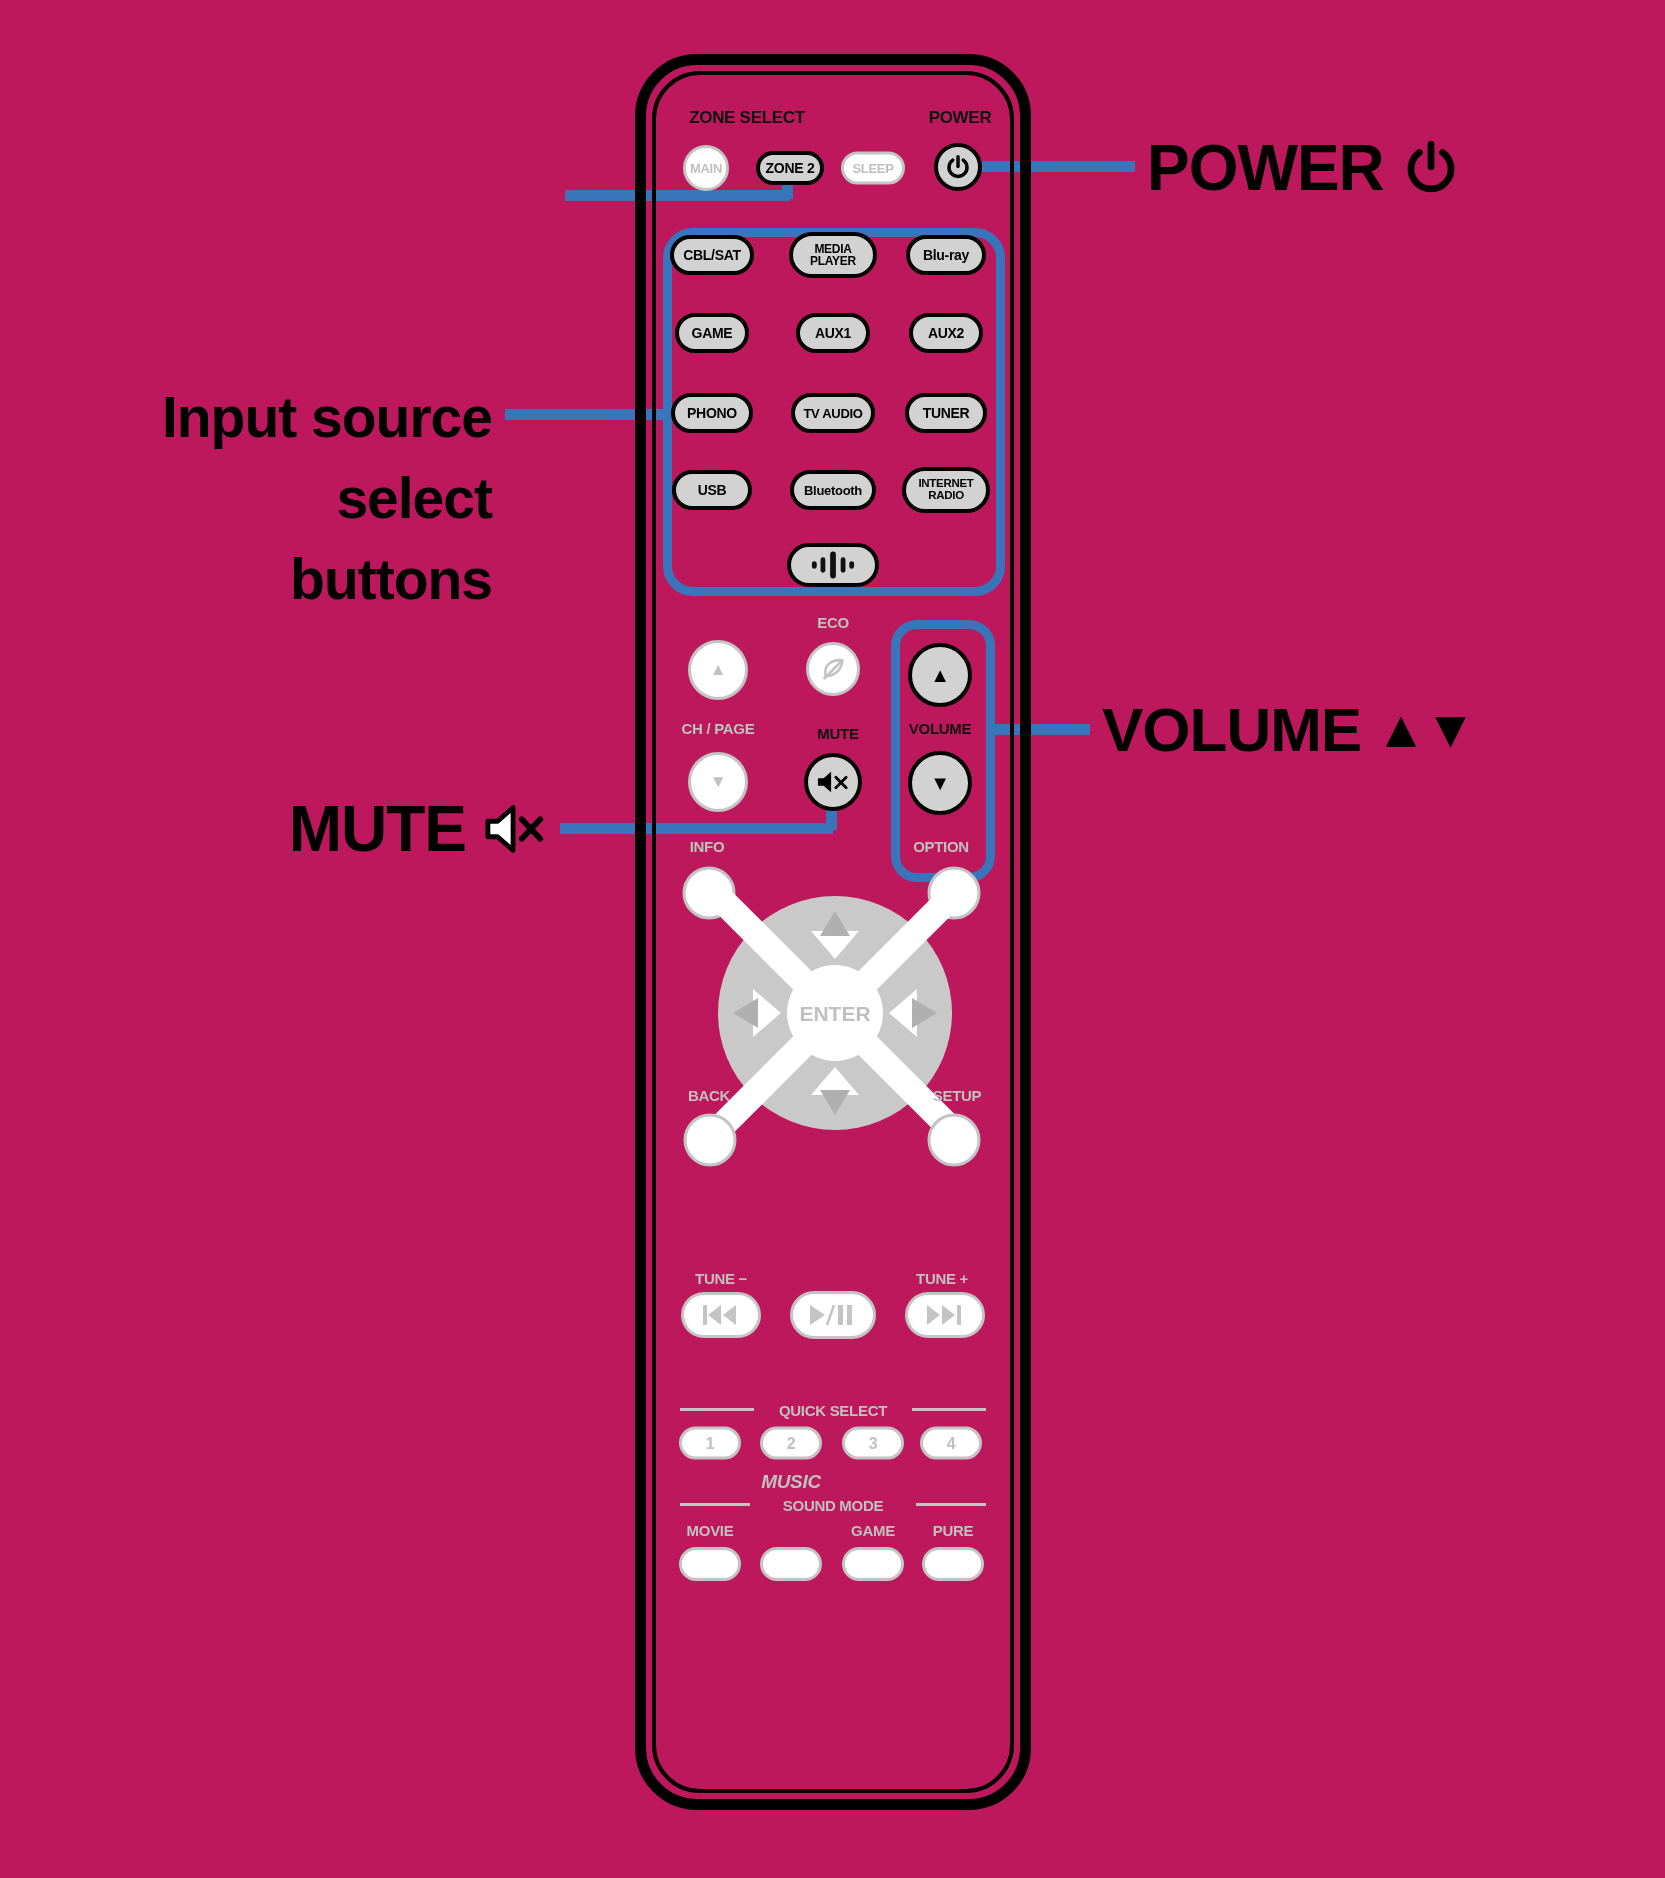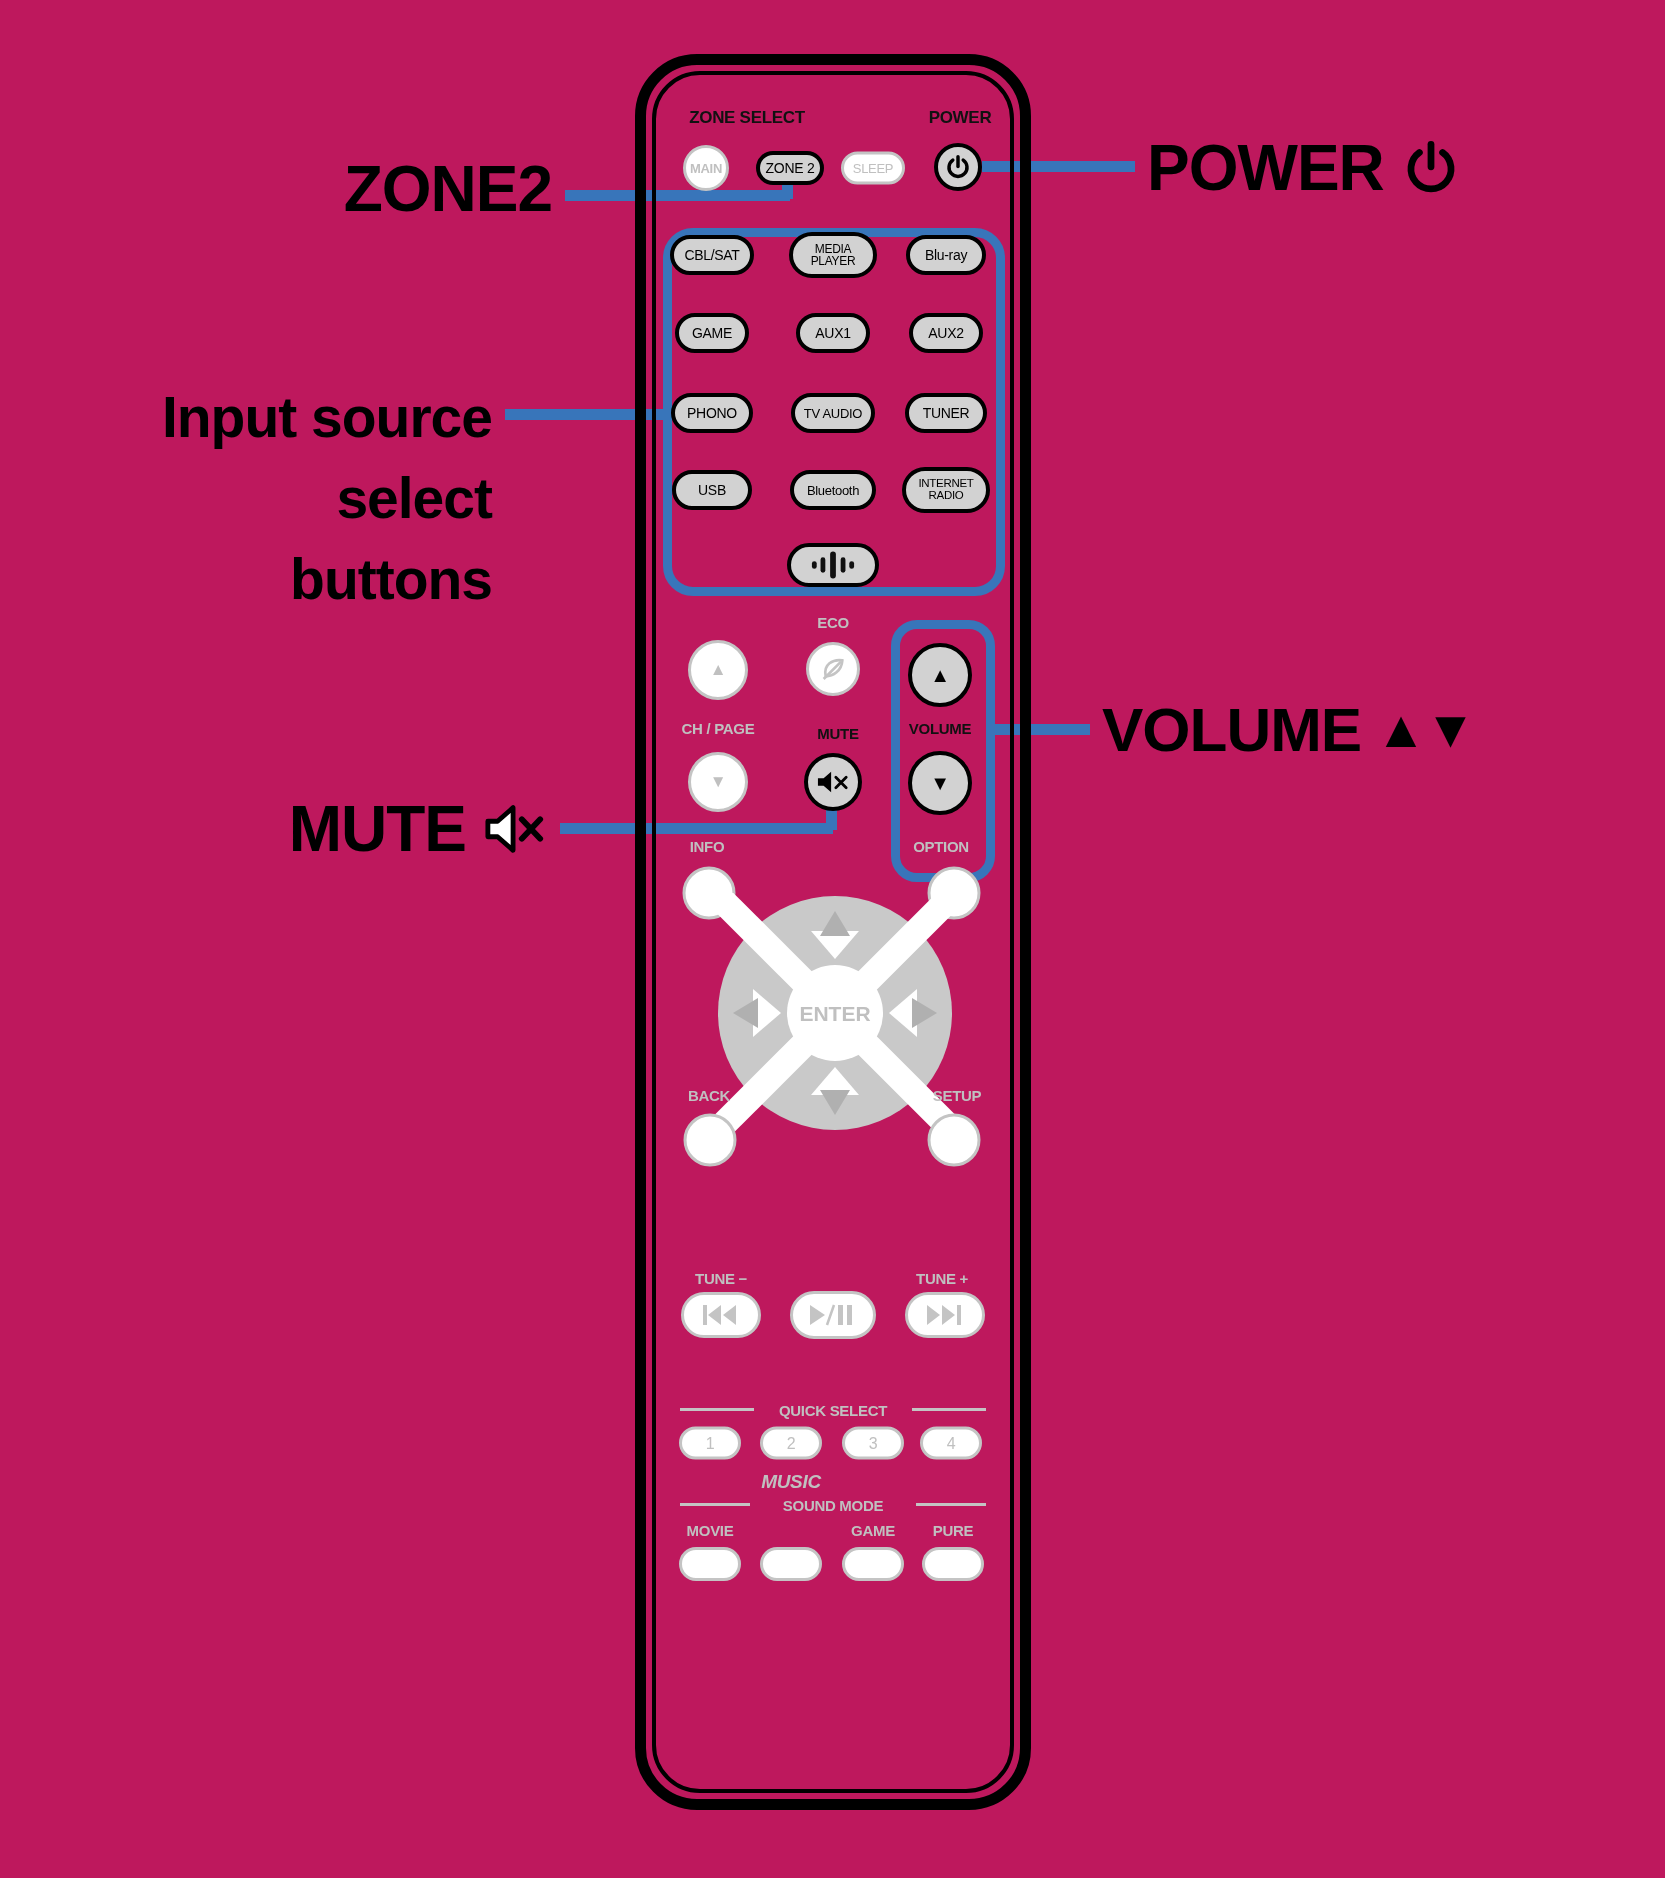--- a/index.html
+++ b/index.html
@@ -7,21 +7,21 @@
         font-family:"Liberation Sans","DejaVu Sans",sans-serif;}
   .abs{position:absolute;}
   
   .bline{position:absolute;background:#3875BA;z-index:0;}
   
   .rb{position:absolute;box-sizing:border-box;z-index:1;background:transparent;}
   
   .cc{position:absolute;transform:translate(-50%,-50%);z-index:2;}
   
   .pill{display:flex;align-items:center;justify-content:center;border-radius:999px;
-        box-sizing:border-box;text-align:center;font-weight:normal;letter-spacing:-0.3px;}
+        box-sizing:border-box;text-align:center;font-weight:bold;letter-spacing:-0.3px;}
   .circ{display:flex;align-items:center;justify-content:center;border-radius:50%;
         box-sizing:border-box;font-weight:bold;letter-spacing:-0.3px;}
   .active{background:#D2D2D2;border:4px solid #000;color:#000;}
   .ghost{background:#fff;border:3px solid #C4C4C4;color:#C0C0C0;}
   .two{flex-direction:column;line-height:1.02;}
   
   .rlbl{position:absolute;transform:translate(-50%,-50%);white-space:nowrap;font-weight:bold;
         letter-spacing:-0.3px;z-index:2;}
   .blk{color:#111;}
   .gry{color:#C0C0C0;}
@@ -240,21 +240,20 @@
     <div class="rlbl gry" style="left:158px;top:1430px;font-size:19px;font-style:italic;">MUSIC</div>
     <div class="rlbl gry" style="left:240px;top:1478px;font-size:15px;">GAME</div>
     <div class="rlbl gry" style="left:320px;top:1478px;font-size:15px;">PURE</div>
 
     <div class="cc pill ghost" style="left:77px;top:1512px;width:62px;height:34px;"></div>
     <div class="cc pill ghost" style="left:158px;top:1512px;width:62px;height:34px;"></div>
     <div class="cc pill ghost" style="left:240px;top:1512px;width:62px;height:34px;"></div>
     <div class="cc pill ghost" style="left:320px;top:1512px;width:62px;height:34px;"></div>
   </div>
 
-  <div class="callout" style="left:240px;top:152px;width:312px;text-align:right;font-size:64px;letter-spacing:-1px;">ZONE2</div>
 
   <div class="callout" style="left:1147px;top:129px;height:78px;display:flex;align-items:center;gap:18px;">
     <span style="font-size:64px;letter-spacing:-1px;">POWER</span>
     <svg width="58" height="58" viewBox="0 0 24 24">
       <path d="M7.2 5.6 a8.3 8.3 0 1 0 9.6 0" fill="none" stroke="#000" stroke-width="2.8" stroke-linecap="round"></path>
       <line x1="12" y1="2.2" x2="12" y2="11.5" stroke="#000" stroke-width="2.8" stroke-linecap="round"></line>
     </svg>
   </div>
 
   <div class="callout" style="left:90px;top:377px;width:402px;text-align:right;font-size:57px;line-height:81px;letter-spacing:-1px;">

